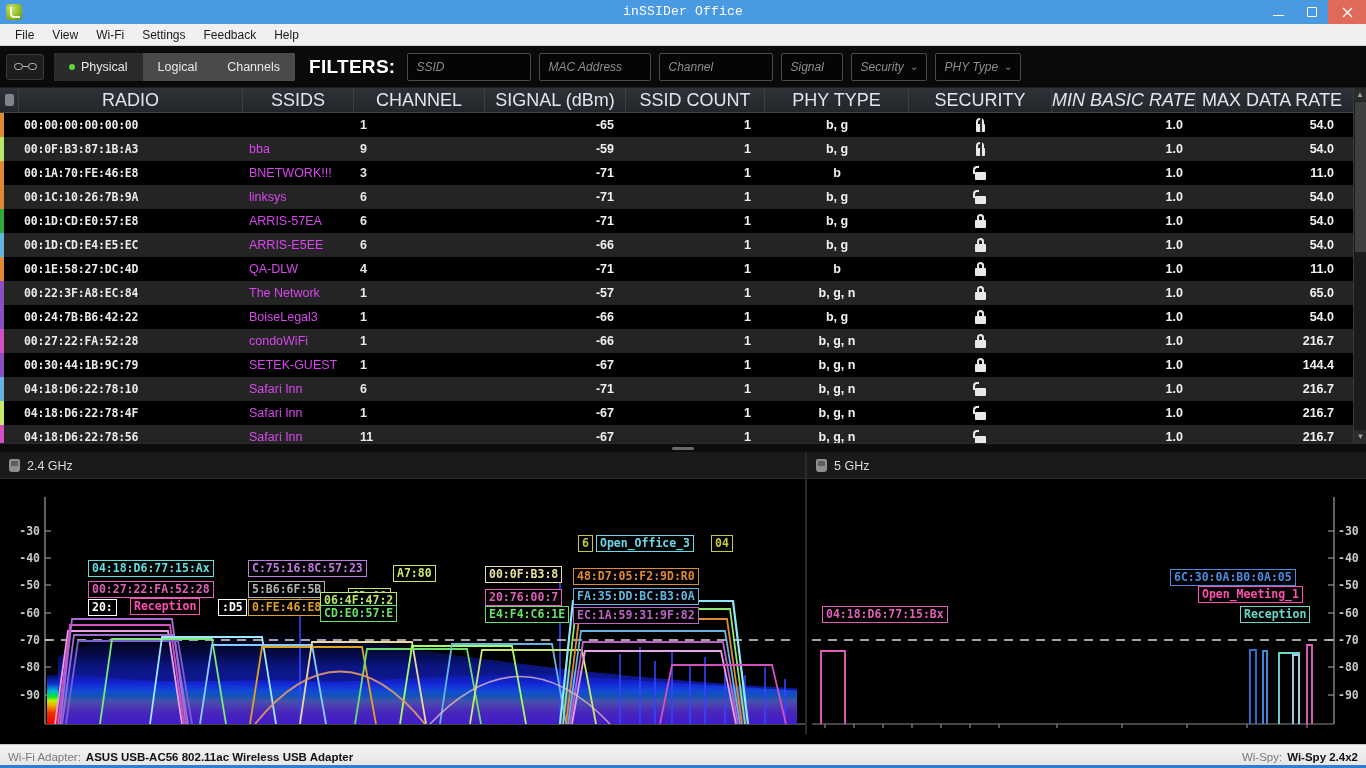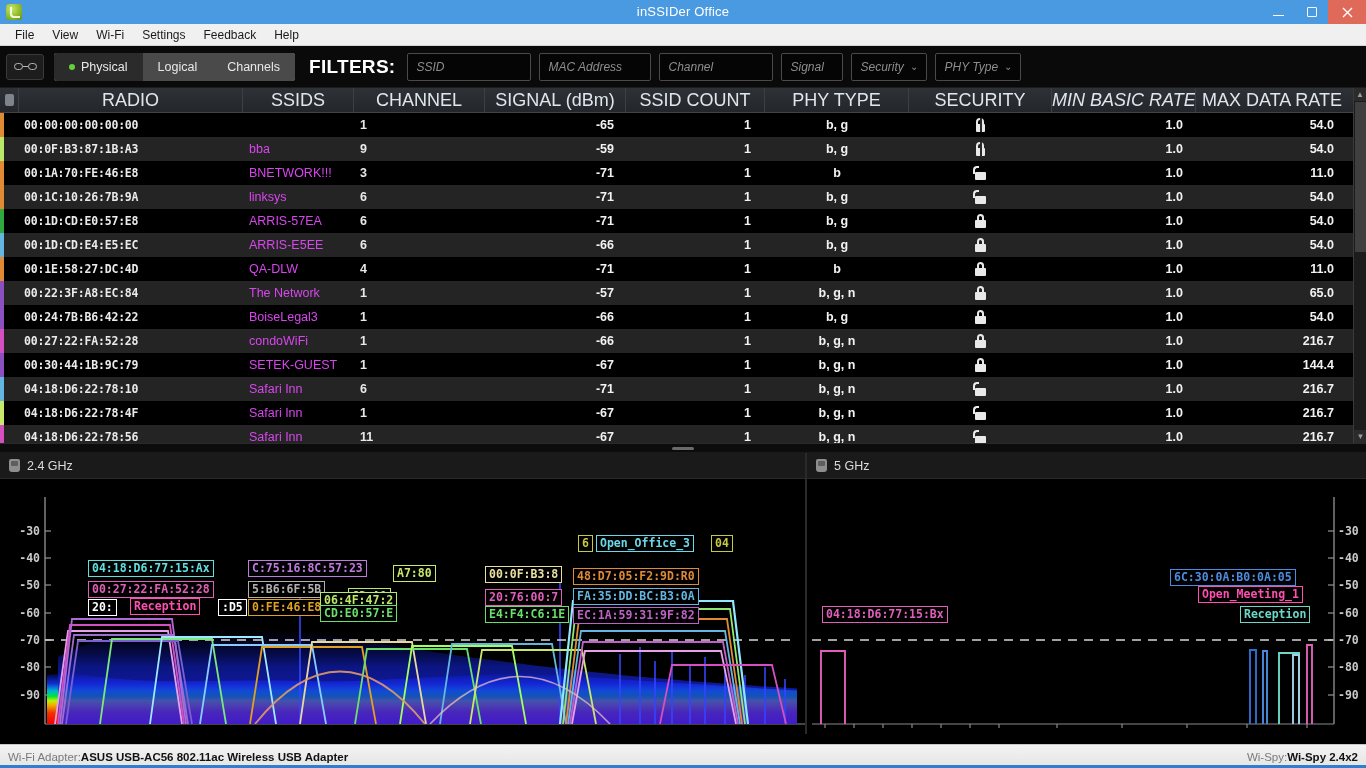--- a/index.html
+++ b/index.html
@@ -8,21 +8,21 @@
     width: 1366px; height: 768px;
     background: #000;
     font-family: "Liberation Sans", sans-serif;
     overflow: hidden;
   }
   .app { position: relative; width: 1366px; height: 768px; background:#000; }
 
   
   .titlebar {
     height: 24px; background: #4a9ae1; position: relative;
-    display:flex; align-items:center;
+    display:flex; align-items:center;font-family:Liberation Mono, monospace;
   }
   .tb-logo {
     width: 16px; height: 16px; margin-left: 6px; border-radius: 3px;
     background: radial-gradient(circle at 35% 30%, #c8e86a, #7fae1b 70%, #5a8a10);
     position: relative;
   }
   .tb-logo::after{
     content:""; position:absolute; left:4px; top:3px; width:8px; height:9px;
     border-left:2px solid #fff; border-bottom:2px solid #fff; border-radius:0 0 0 4px;
     opacity:.85;
@@ -181,21 +181,21 @@
   .plot { position:relative; width:100%; height:255px; background:#737373; overflow:hidden; }
   .plot svg { display:block; }
 
   
   .statusbar {
     position:absolute; left:0; bottom:0; width:1366px; height:24px;
     background:linear-gradient(#f3f3f3,#e4e4e4); border-top:1px solid #c7c7c7;
     display:flex; align-items:center; justify-content:space-between; padding:0 8px;
     font-size:11.5px; color:#3a3a3a;
   }
-  .sb-left, .sb-right { display:flex; align-items:center; }
+  .sb-left, .sb-right { display:flex; align-items:center; gap:5px; }
   .sb-key { color:#7a7a7a; }
   .sb-val { color:#111; font-weight:bold; }
   .taskbar-line { position:absolute; left:0; bottom:0; width:1366px; height:3px; background:#2f7fd0; }
 </style>
 </head>
 <body>
 
 <div class="app">
 
   <div class="titlebar">

